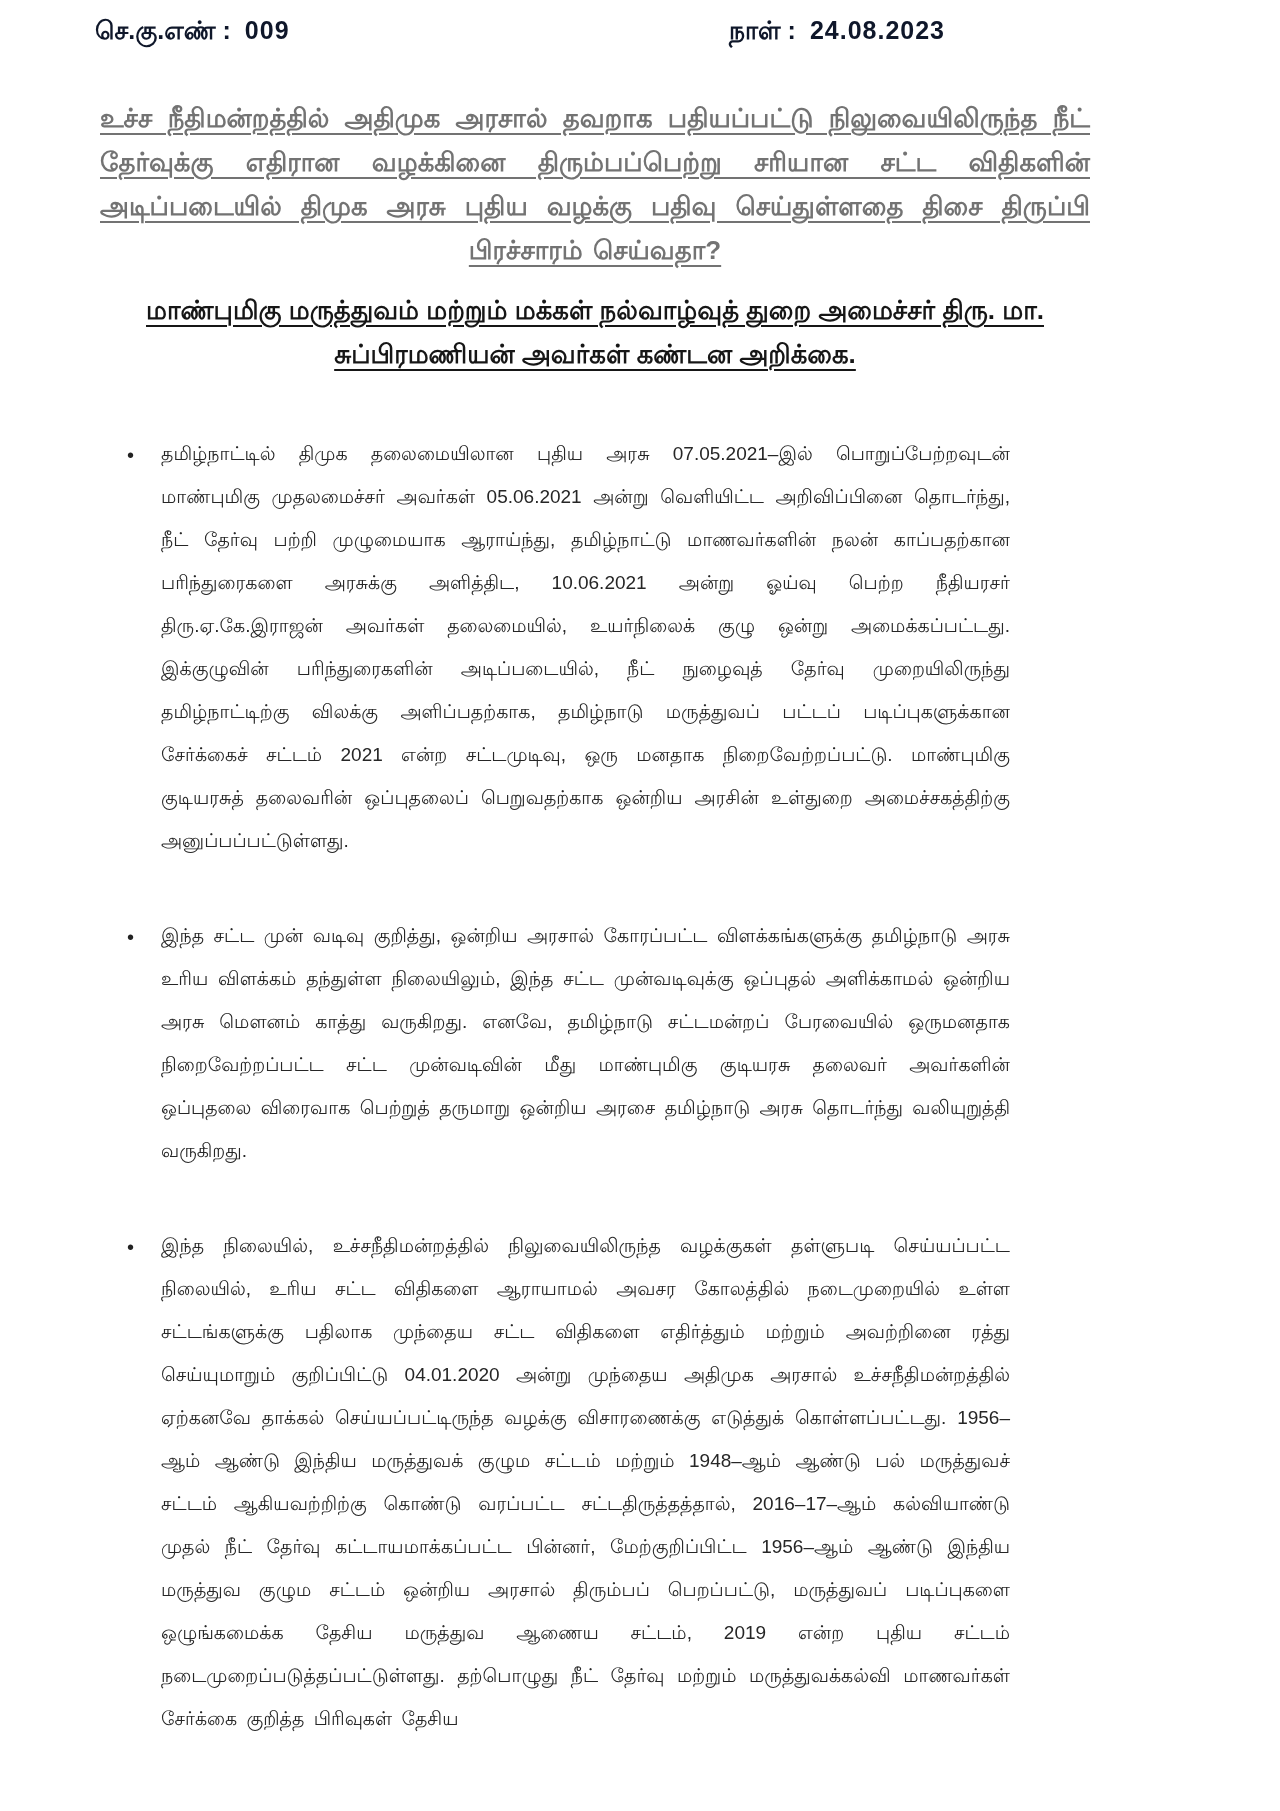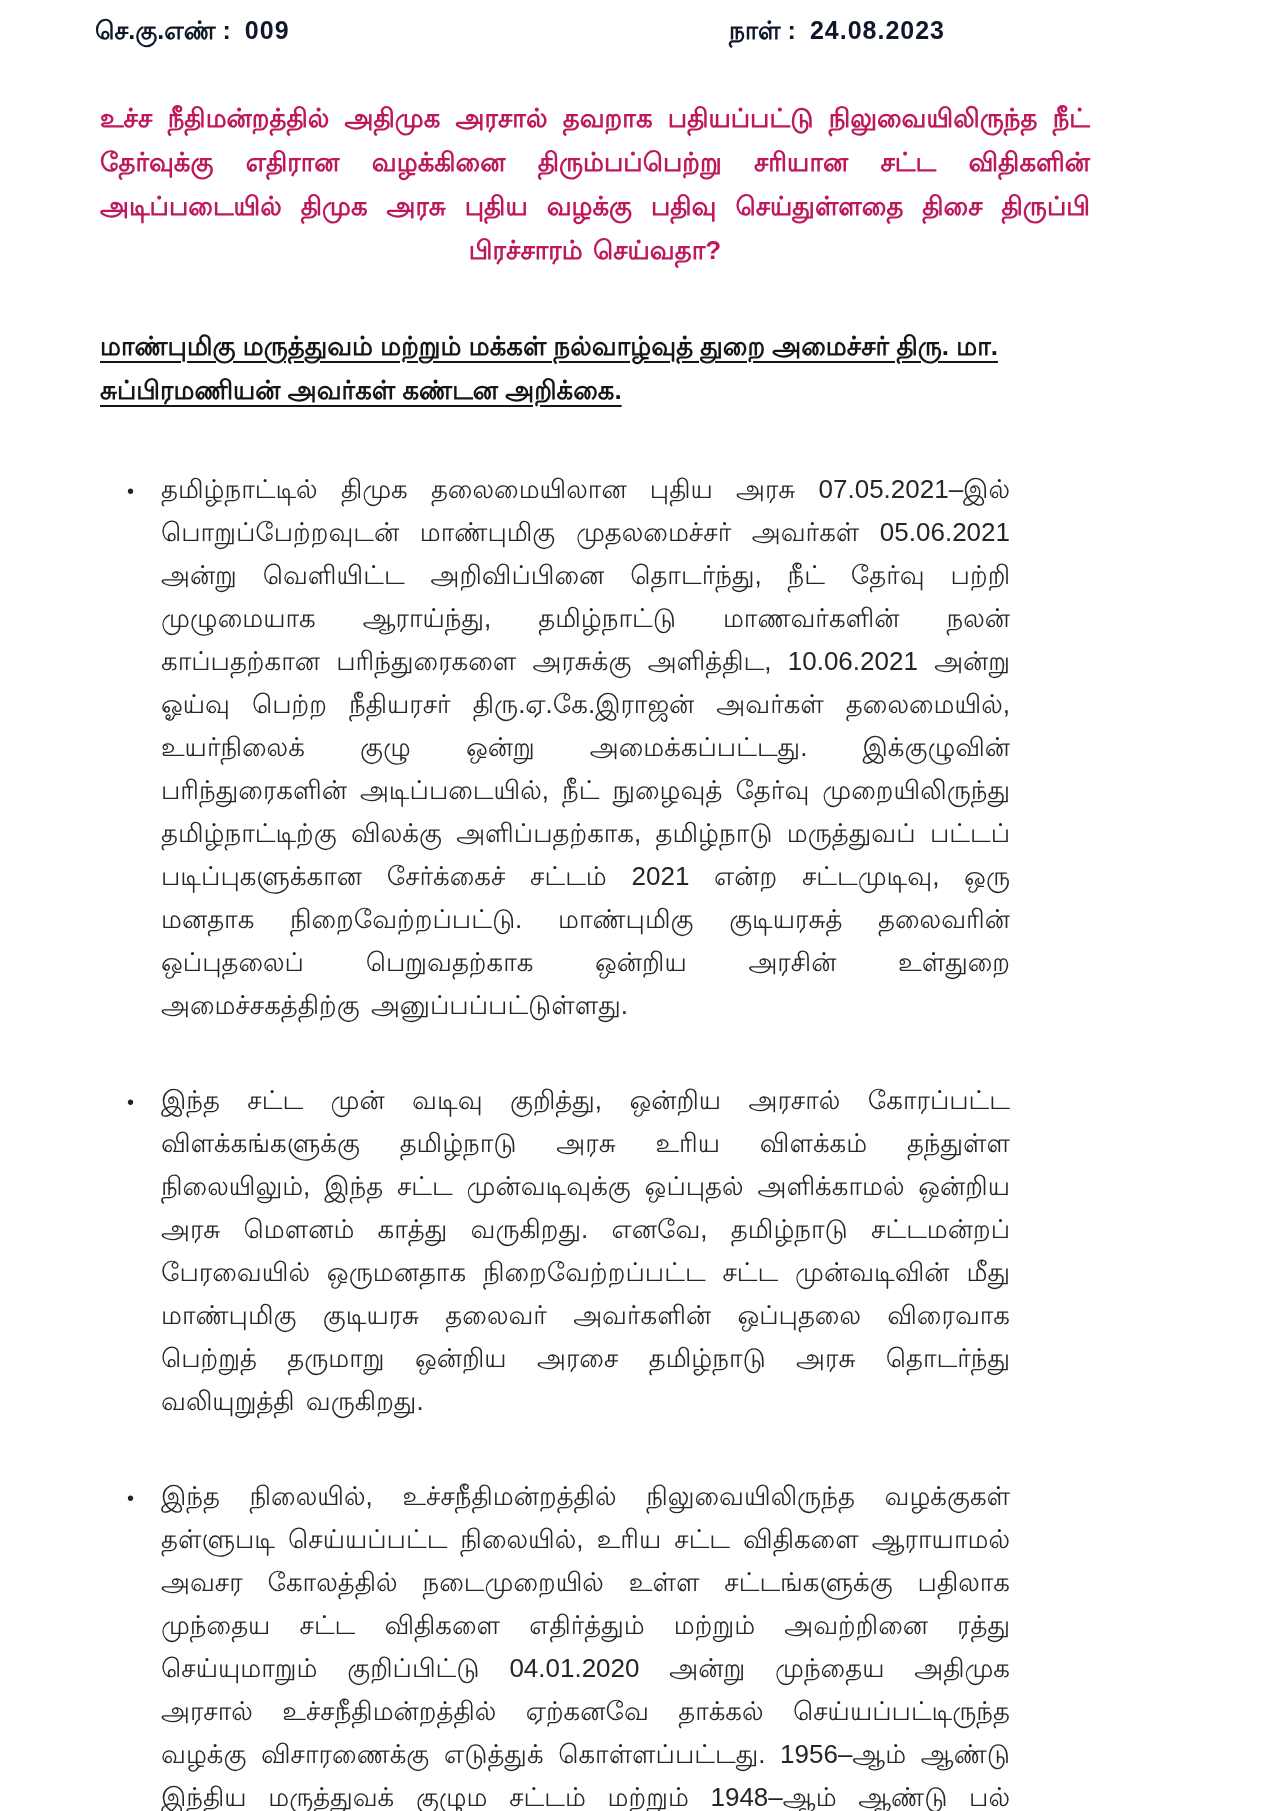--- a/index.html
+++ b/index.html
@@ -29,35 +29,36 @@
     font-weight: bold;
     color: #0f172a;
   }
   .header .val { margin-left: 14px; letter-spacing: 1px; }
   
   .title {
     margin: 48px 190px 0 100px;
     font-size: 26px;
     font-weight: bold;
     line-height: 44px;
-    color: #be185d;
+    color: #737373;
     text-align: justify;
     text-align-last: center;
+    text-decoration: underline;
     text-decoration-thickness: 2px;
     text-underline-offset: 6px;
     word-spacing: 3px;
   }
   
   .subtitle {
-    margin: 52px 190px 0 100px;
+    margin: 16px 190px 0 100px;
     font-size: 26px;
     font-weight: bold;
     line-height: 44px;
     color: #161616;
-    text-align: left;
+    text-align: center;
     text-decoration: underline;
     text-decoration-thickness: 2px;
     text-underline-offset: 6px;
   }
   
   ul.bullets {
     list-style: none;
     margin: 56px 0 0 0;
     padding: 0 0 0 127px;
   }
@@ -71,21 +72,21 @@
   .marker {
     flex: 0 0 34px;
     width: 34px;
     font-size: 20px;
     line-height: 43px;
     padding-top: 2px;
     color: #222222;
   }
   .point-text {
     flex: 1 1 auto;
-    font-size: 26px;
+    font-size: 19px;
     line-height: 43px;
     text-align: justify;
     color: #262626;
     word-spacing: 4px;
   }
 </style>
 </head>
 <body>
 
 <div class="page">

